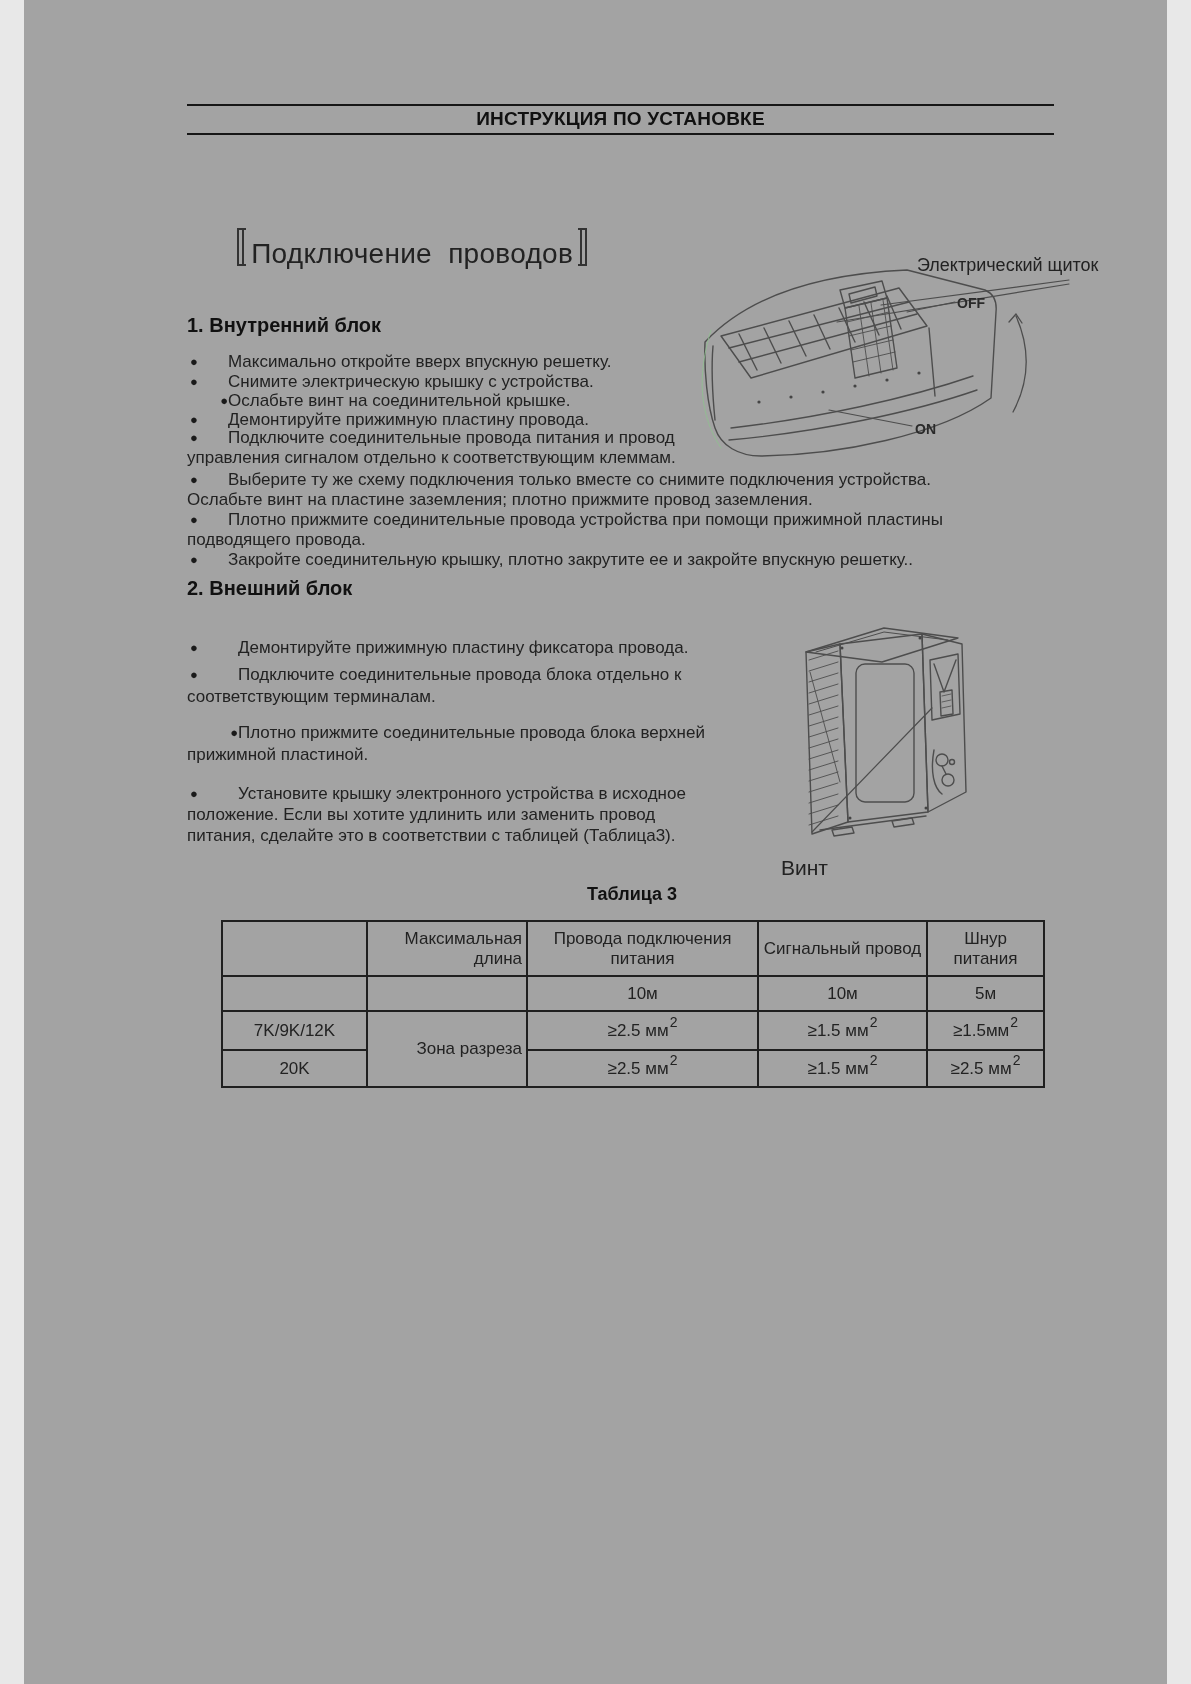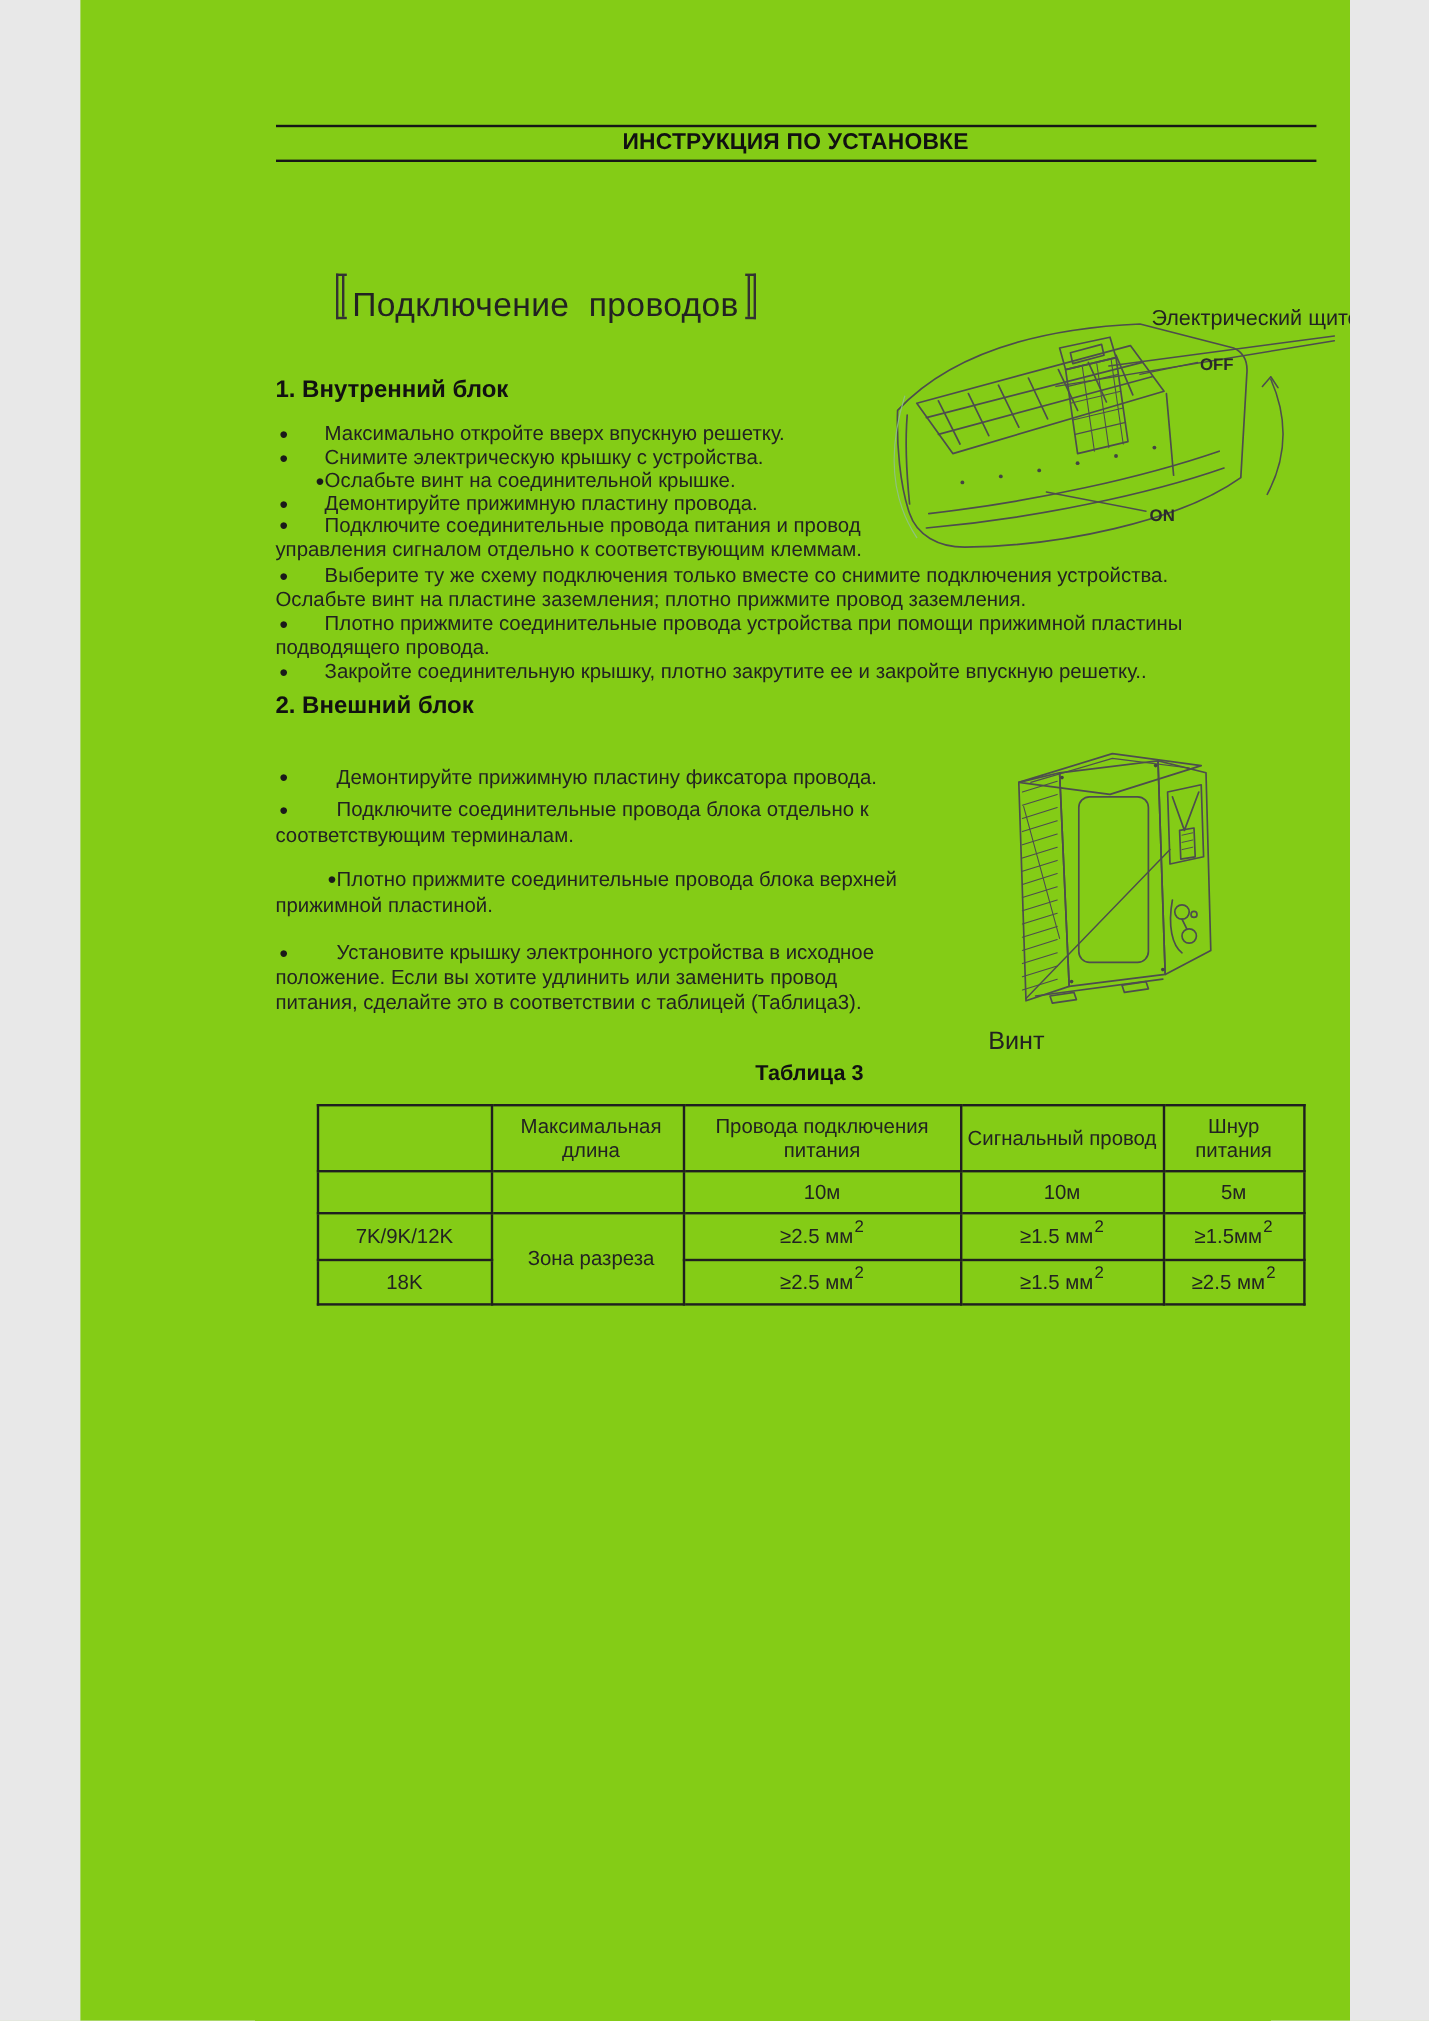--- a/index.html
+++ b/index.html
@@ -1,18 +1,18 @@
 <!DOCTYPE html>
 <html><head>
 <meta charset="utf-8">
 <style>
   html,body { margin:0; padding:0; background:#e8e8e8; }
   .page {
-    position:relative; width:1058px; height:1684px; margin:0 auto;
-    background:#84cc16; overflow:hidden;
+    position:relative; width:1143px; height:1684px; margin:0 auto;
+    background:#a3a3a3; overflow:hidden;
     font-family:"Liberation Sans", sans-serif; color:#1c1c1c;
   }
   .rule { position:absolute; height:0; border-top:2px solid #161616; }
   .hdr {
     position:absolute; left:163px; top:106px; width:867px;
     text-align:center; font-size:19px; font-weight:bold; letter-spacing:0.2px;
     line-height:26px; color:#111;
   }
   .doc-title { position:absolute; left:182px; top:196px; font-size:28px; color:#222; white-space:pre; }
   .doc-title .ttl-txt { vertical-align:3px; letter-spacing:0.3px; }
@@ -27,21 +27,21 @@
   .w38 { width:38px; }
   .w48 { width:48px; }
   .callout { position:absolute; font-size:18px; color:#222; white-space:nowrap; }
   .vint { position:absolute; font-size:21px; color:#222; white-space:nowrap; }
   .tcap { position:absolute; left:197px; top:884px; width:822px; text-align:center; font-size:18px; font-weight:bold; color:#111; }
   table.t3 { position:absolute; left:197px; top:920px; border-collapse:collapse; table-layout:fixed; width:822px; }
   table.t3 td {
     border:2px solid #1f1f1f; font-size:17px; color:#222;
     text-align:center; vertical-align:middle; padding:2px 4px; overflow:hidden;
   }
-  table.t3 td.tl { text-align:center; padding-left:10px; }
+  table.t3 td.tl { text-align:right; padding-left:10px; }
   .sup { font-size:14px; position:relative; top:-9px; margin-left:1px; }
   svg text { font-family:"Liberation Sans", sans-serif; }
   .fig { position:absolute; }
 </style>
 </head>
 <body>
 
 <div class="page">
 
   <div class="rule" style="left:163px; top:104px; width:867px;"></div>
@@ -192,21 +192,21 @@
         <td>5м</td>
       </tr>
       <tr style="height:39px;">
         <td>7K/9K/12K</td>
         <td class="tl" rowspan="2">Зона разреза</td>
         <td><span>≥2.5 мм</span><span class="sup">2</span></td>
         <td><span>≥1.5 мм</span><span class="sup">2</span></td>
         <td><span>≥1.5мм</span><span class="sup">2</span></td>
       </tr>
       <tr style="height:37px;">
-        <td>18K</td>
+        <td>20K</td>
         <td><span>≥2.5 мм</span><span class="sup">2</span></td>
         <td><span>≥1.5 мм</span><span class="sup">2</span></td>
         <td><span>≥2.5 мм</span><span class="sup">2</span></td>
       </tr>
     </tbody>
   </table>
 
 </div>
 
 </body></html>

